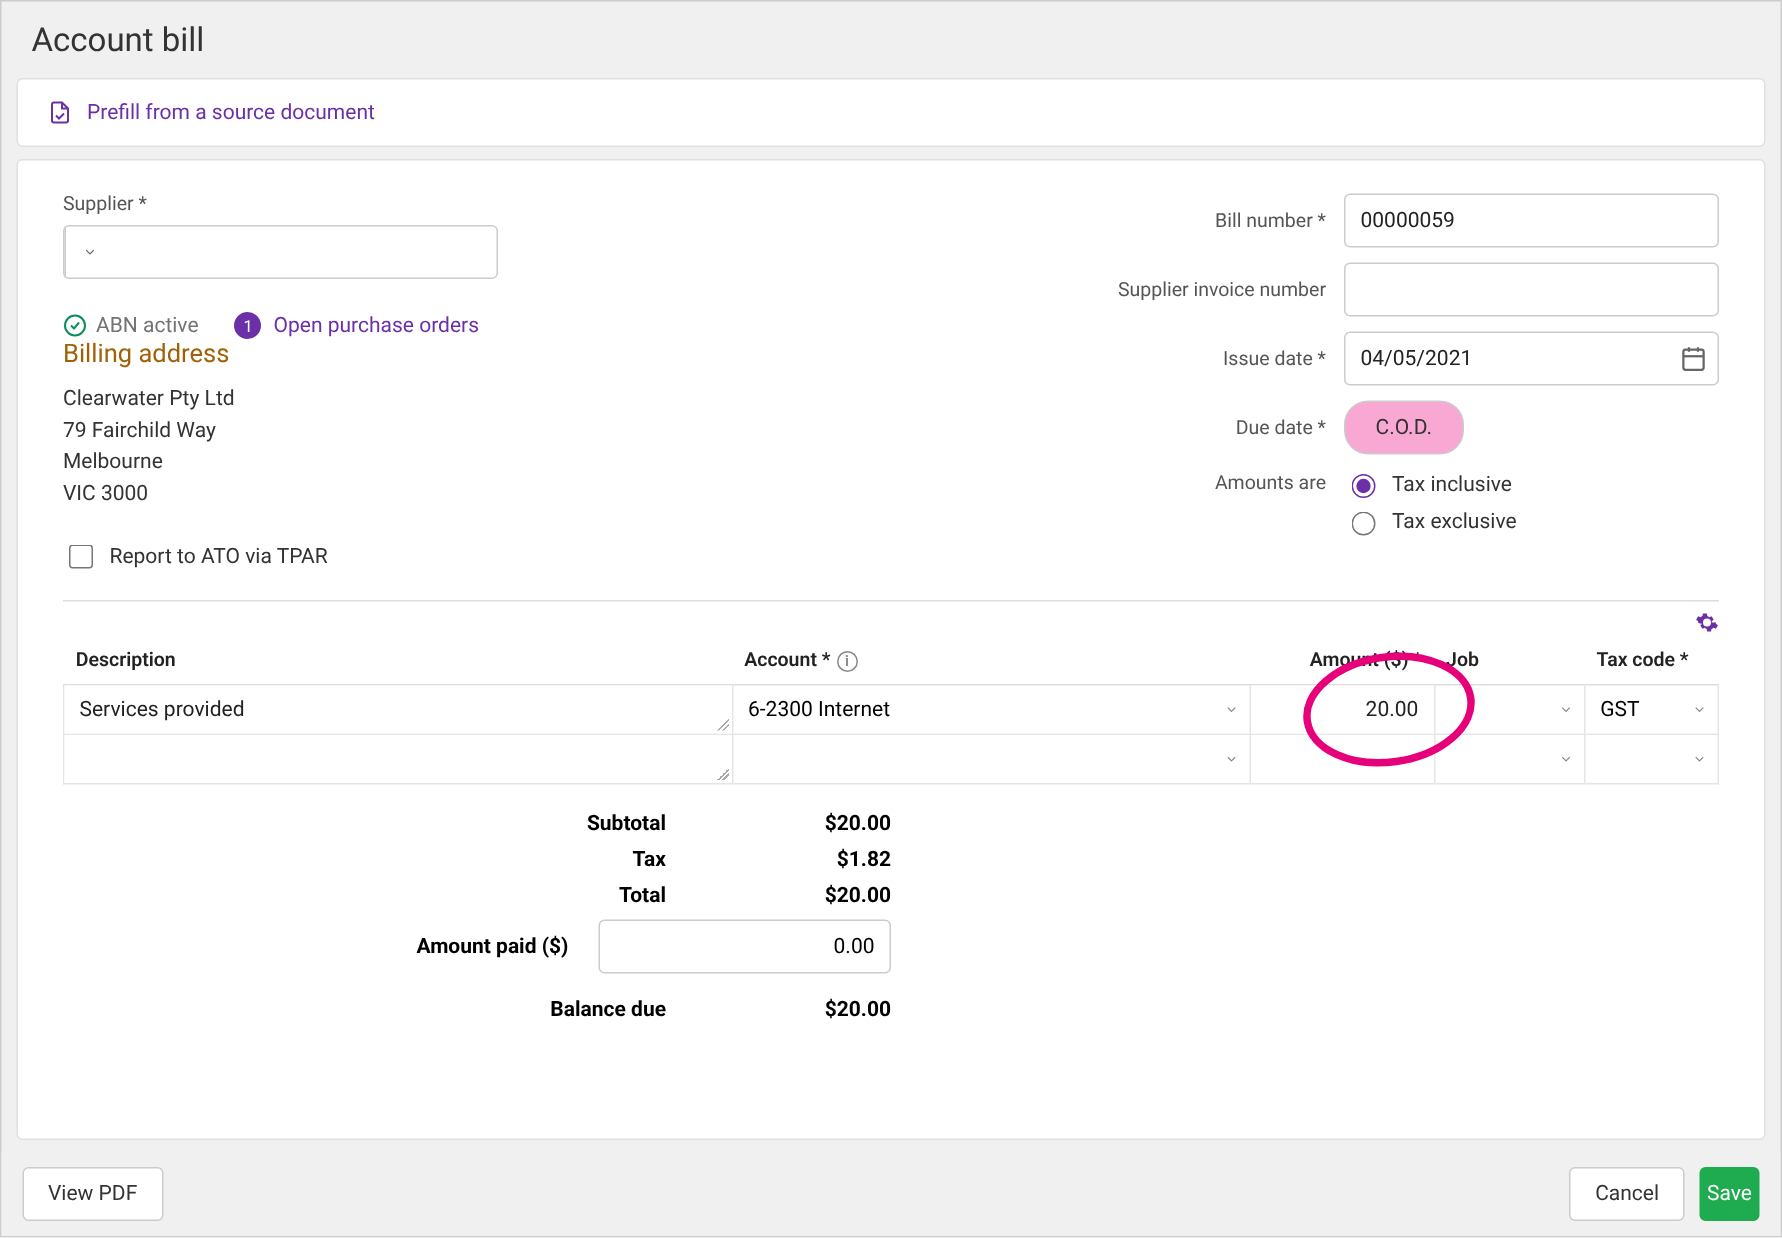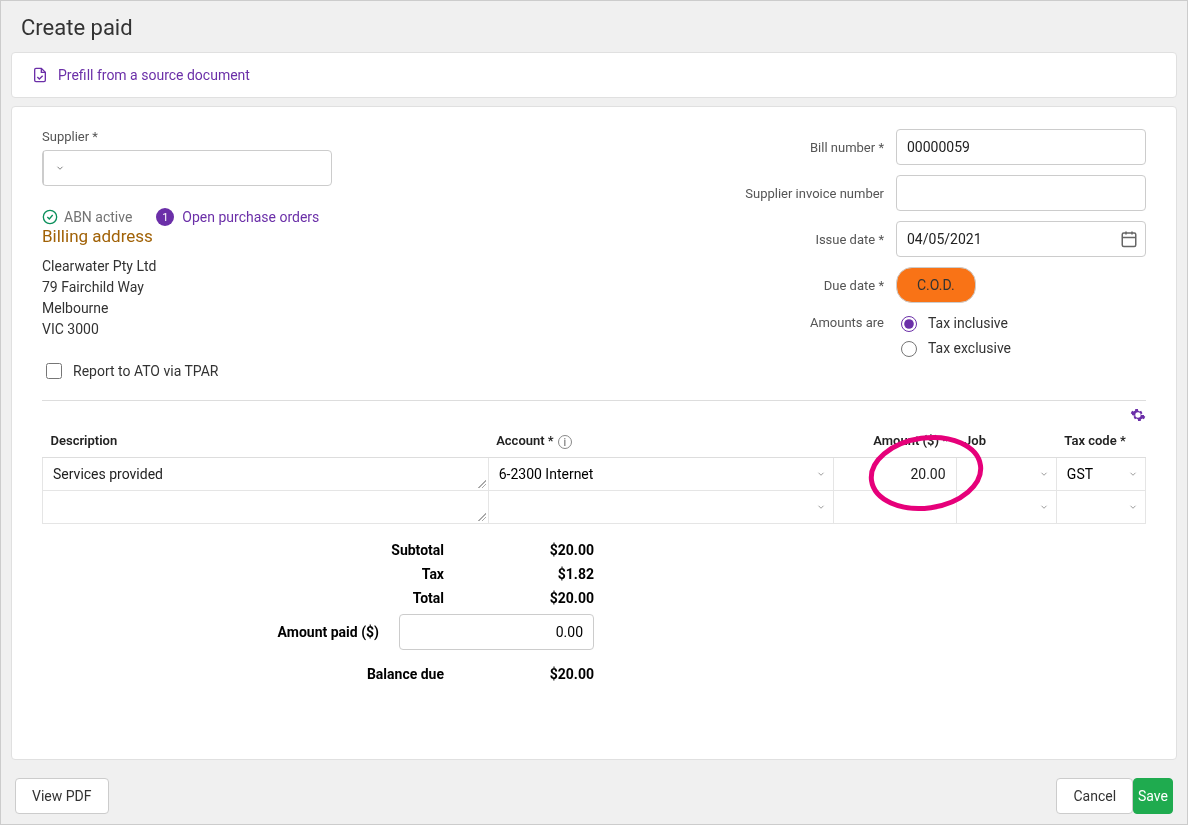--- a/index.html
+++ b/index.html
@@ -26,21 +26,21 @@
   .billing-heading { font-size:17px; color:#a16207; }
   .address { font-size:14px; color:#333; line-height:1.5; margin-top:10px; }
   .checkbox-row { display:flex; align-items:center; gap:8px; margin-top:20px; font-size:14px; color:#333; }
   .checkbox-row input { width:16px; height:16px; border:1px solid #aaa; border-radius:3px; }
   .field-row { display:flex; align-items:center; gap:12px; }
   .field-row .rlabel { font-size:13px; color:#555; min-width:170px; text-align:right; }
   .input { height:36px; border:1px solid #ccc; border-radius:4px; padding:0 10px; font-size:14px; color:#222; width:250px; }
   .date-input-wrap { position:relative; width:250px; }
   .date-input-wrap .input { width:100%; padding-right:36px; }
   .cal-icon { position:absolute; right:8px; top:50%; transform:translateY(-50%); width:18px; height:18px; color:#666; }
-  .btn-cod { height:36px; border:1px solid #ccc; border-radius:16px; background:#f97316; padding:0 20px; font-size:14px; color:#333; }
+  .btn-cod { height:36px; border:1px solid #ccc; border-radius:16px; background:#f9a8d4; padding:0 20px; font-size:14px; color:#333; }
   .radio-group { display:flex; flex-direction:column; gap:6px; margin-top:0; }
   .radio-row { display:flex; align-items:center; gap:8px; font-size:14px; color:#333; }
   .radio-row input[type=radio] { accent-color:#6b2fa8; width:16px; height:16px; }
   hr.divider { border:none; border-top:1px solid #ddd; margin:18px 0 0 0; }
   .gear-row { display:flex; justify-content:flex-end; padding:6px 0 2px 0; }
   .gear-icon { width:16px; height:16px; color:#6b2fa8; }
   table.lines { width:100%; border-collapse:collapse; font-size:13px; }
   table.lines th { text-align:left; font-weight:600; color:#222; padding:8px 8px; border-bottom:1px solid #ddd; font-size:13px; }
   table.lines th.right { text-align:right; }
   table.lines td { border:1px solid #e5e5e5; padding:0; height:32px; }
@@ -57,28 +57,28 @@
   .notes-area { width:350px; height:54px; border:1px solid #ccc; border-radius:4px; resize:both; margin-top:6px; }
   .totals { width:50%; font-size:14px; }
   .totals .trow { display:flex; justify-content:flex-end; align-items:center; gap:20px; margin-bottom:8px; }
   .totals .tlabel { text-align:right; }
   .totals .tval { width:130px; text-align:right; }
   .totals .bold { font-weight:700; }
   .amount-paid-input { width:195px; height:36px; border:1px solid #ccc; border-radius:4px; text-align:right; padding:0 10px; font-size:14px; }
   .footer { display:flex; justify-content:space-between; padding:10px 14px; background:#f0f0f0; align-items:center;}
   .btn { height:36px; border:1px solid #ccc; border-radius:4px; background:#fff; padding:0 16px; font-size:14px; color:#333; display:inline-flex; align-items:center; gap:6px; }
   .btn.primary { background:#1fab4f; color:#fff; border-color:#1fab4f; padding:0 4px; }
-  .footer-right { display:flex; }
+  .footer-right { display:flex; gap:10px; }
   .annotation { position:absolute; pointer-events:none; }
 </style>
 </head>
 <body>
 
 <div class="app">
-  <div class="title">Create paid</div>
+  <div class="title">Account bill</div>
 
   <div class="prefill-bar">
     <svg class="doc-icon" viewBox="0 0 24 24" fill="none" stroke="#6b2fa8" stroke-width="2">
         <path d="M14 2H6a2 2 0 0 0-2 2v16a2 2 0 0 0 2 2h12a2 2 0 0 0 2-2V8z"></path>
         <polyline points="14 2 14 8 20 8"></polyline>
         <polyline points="8 15 11 18 16 13" fill="none"></polyline>
       </svg>
     <a href="#">Prefill from a source document</a>
   </div>
 

